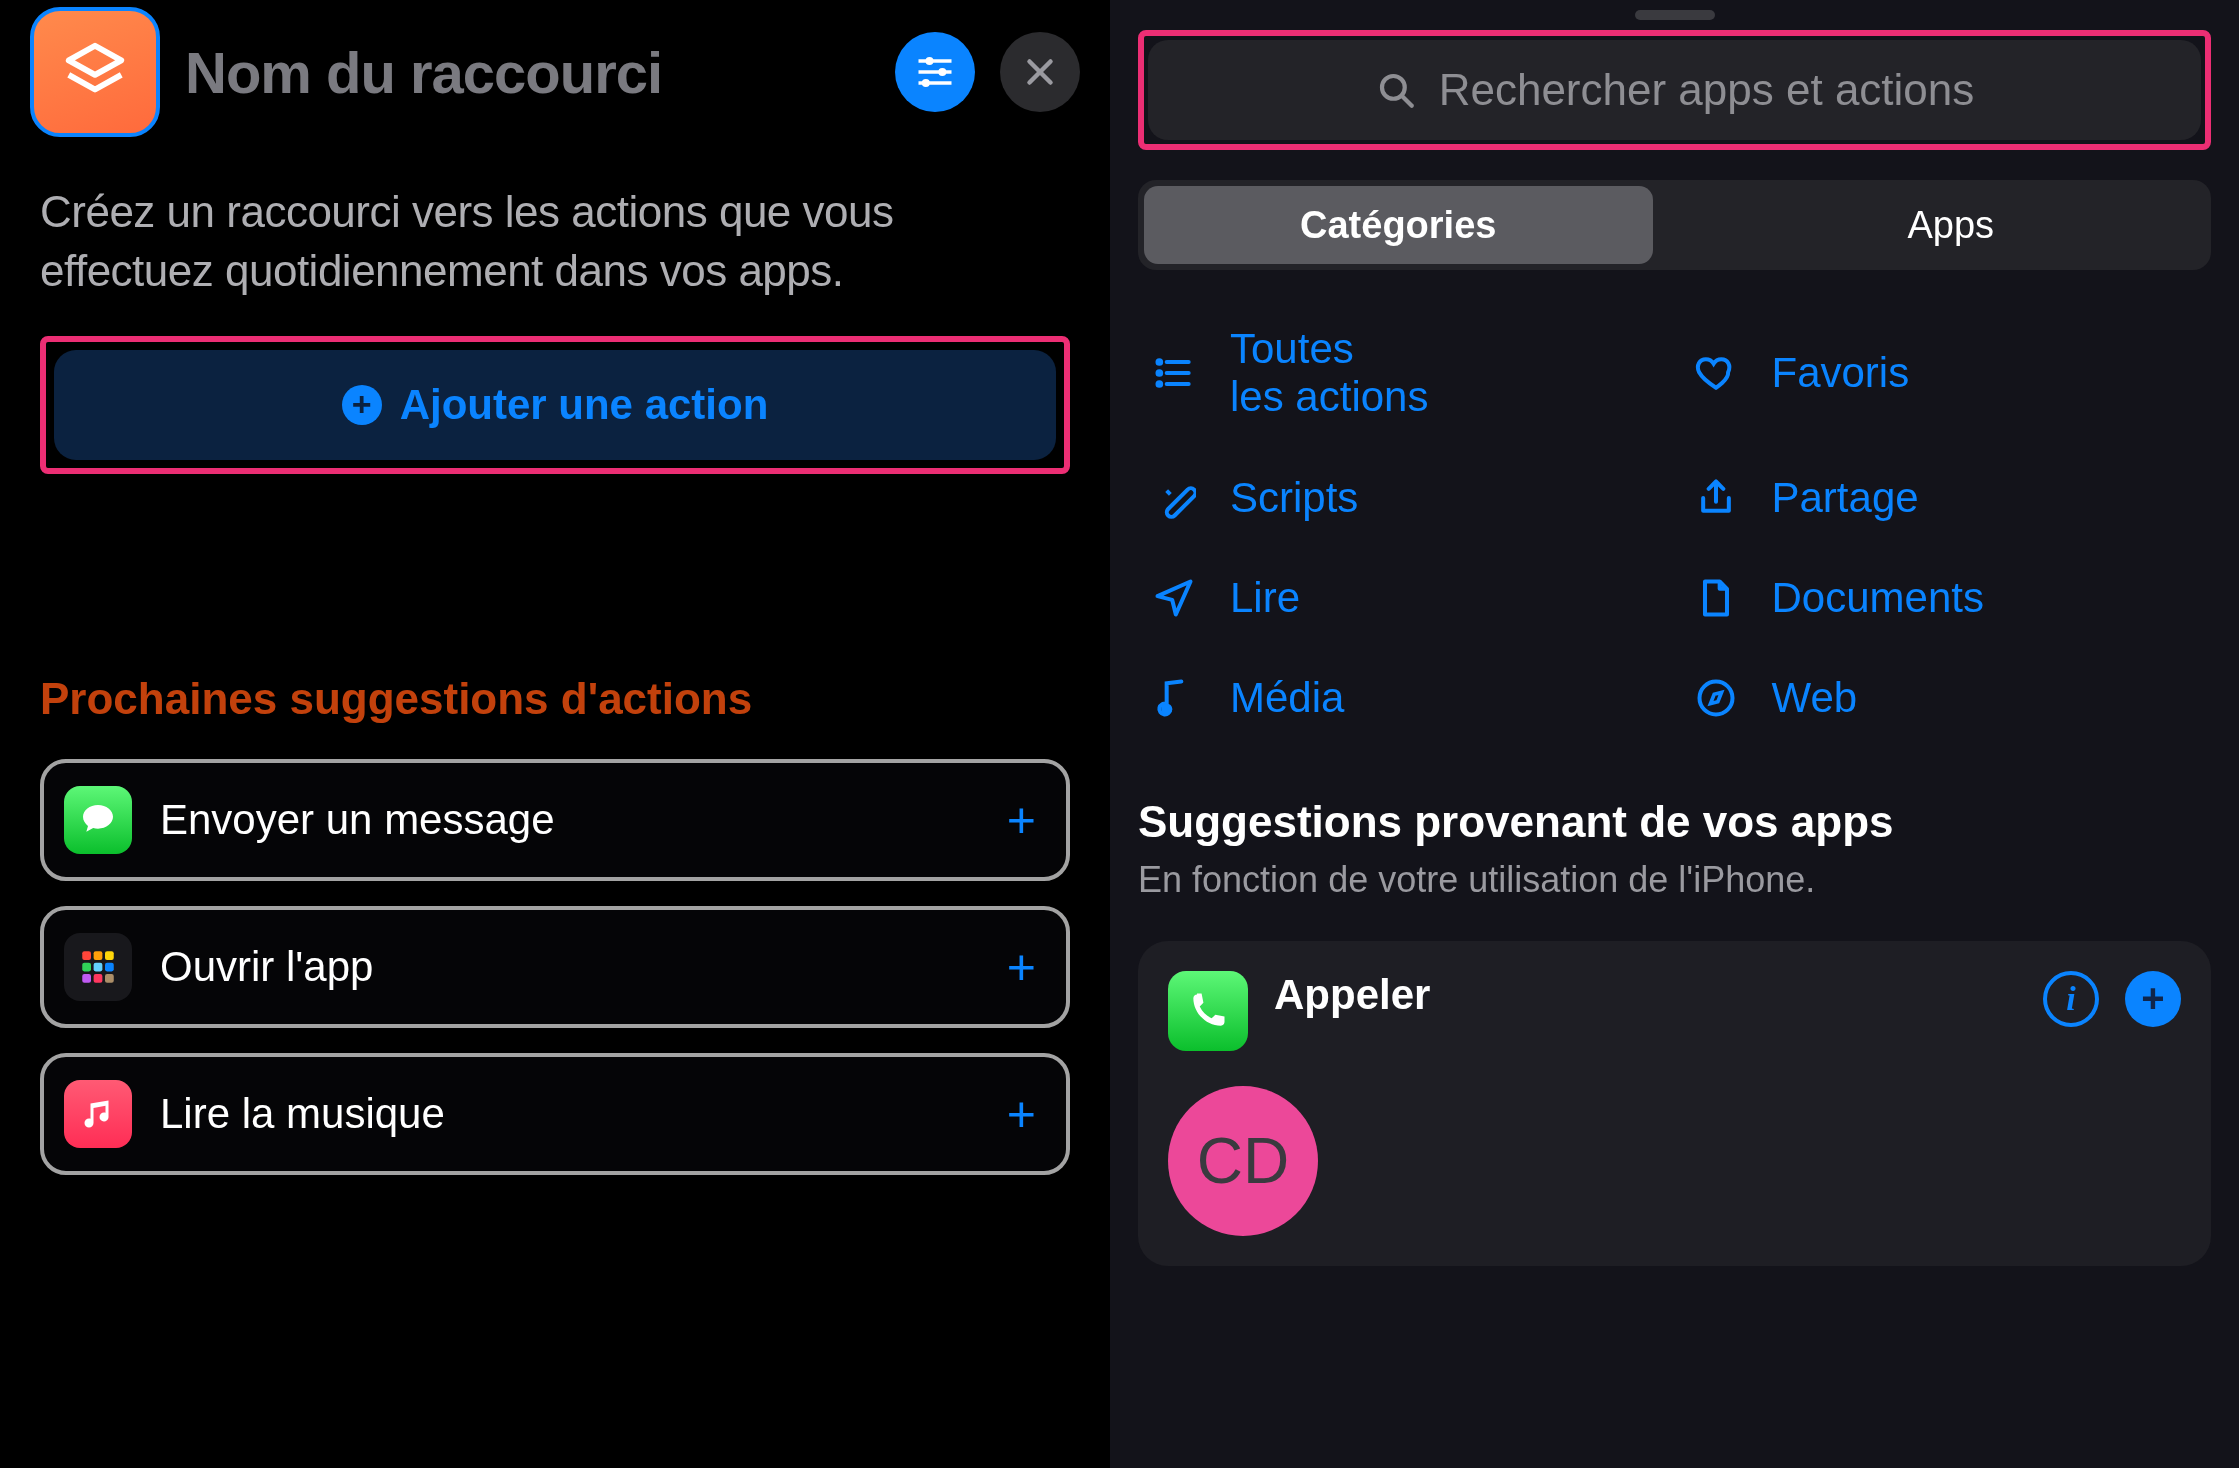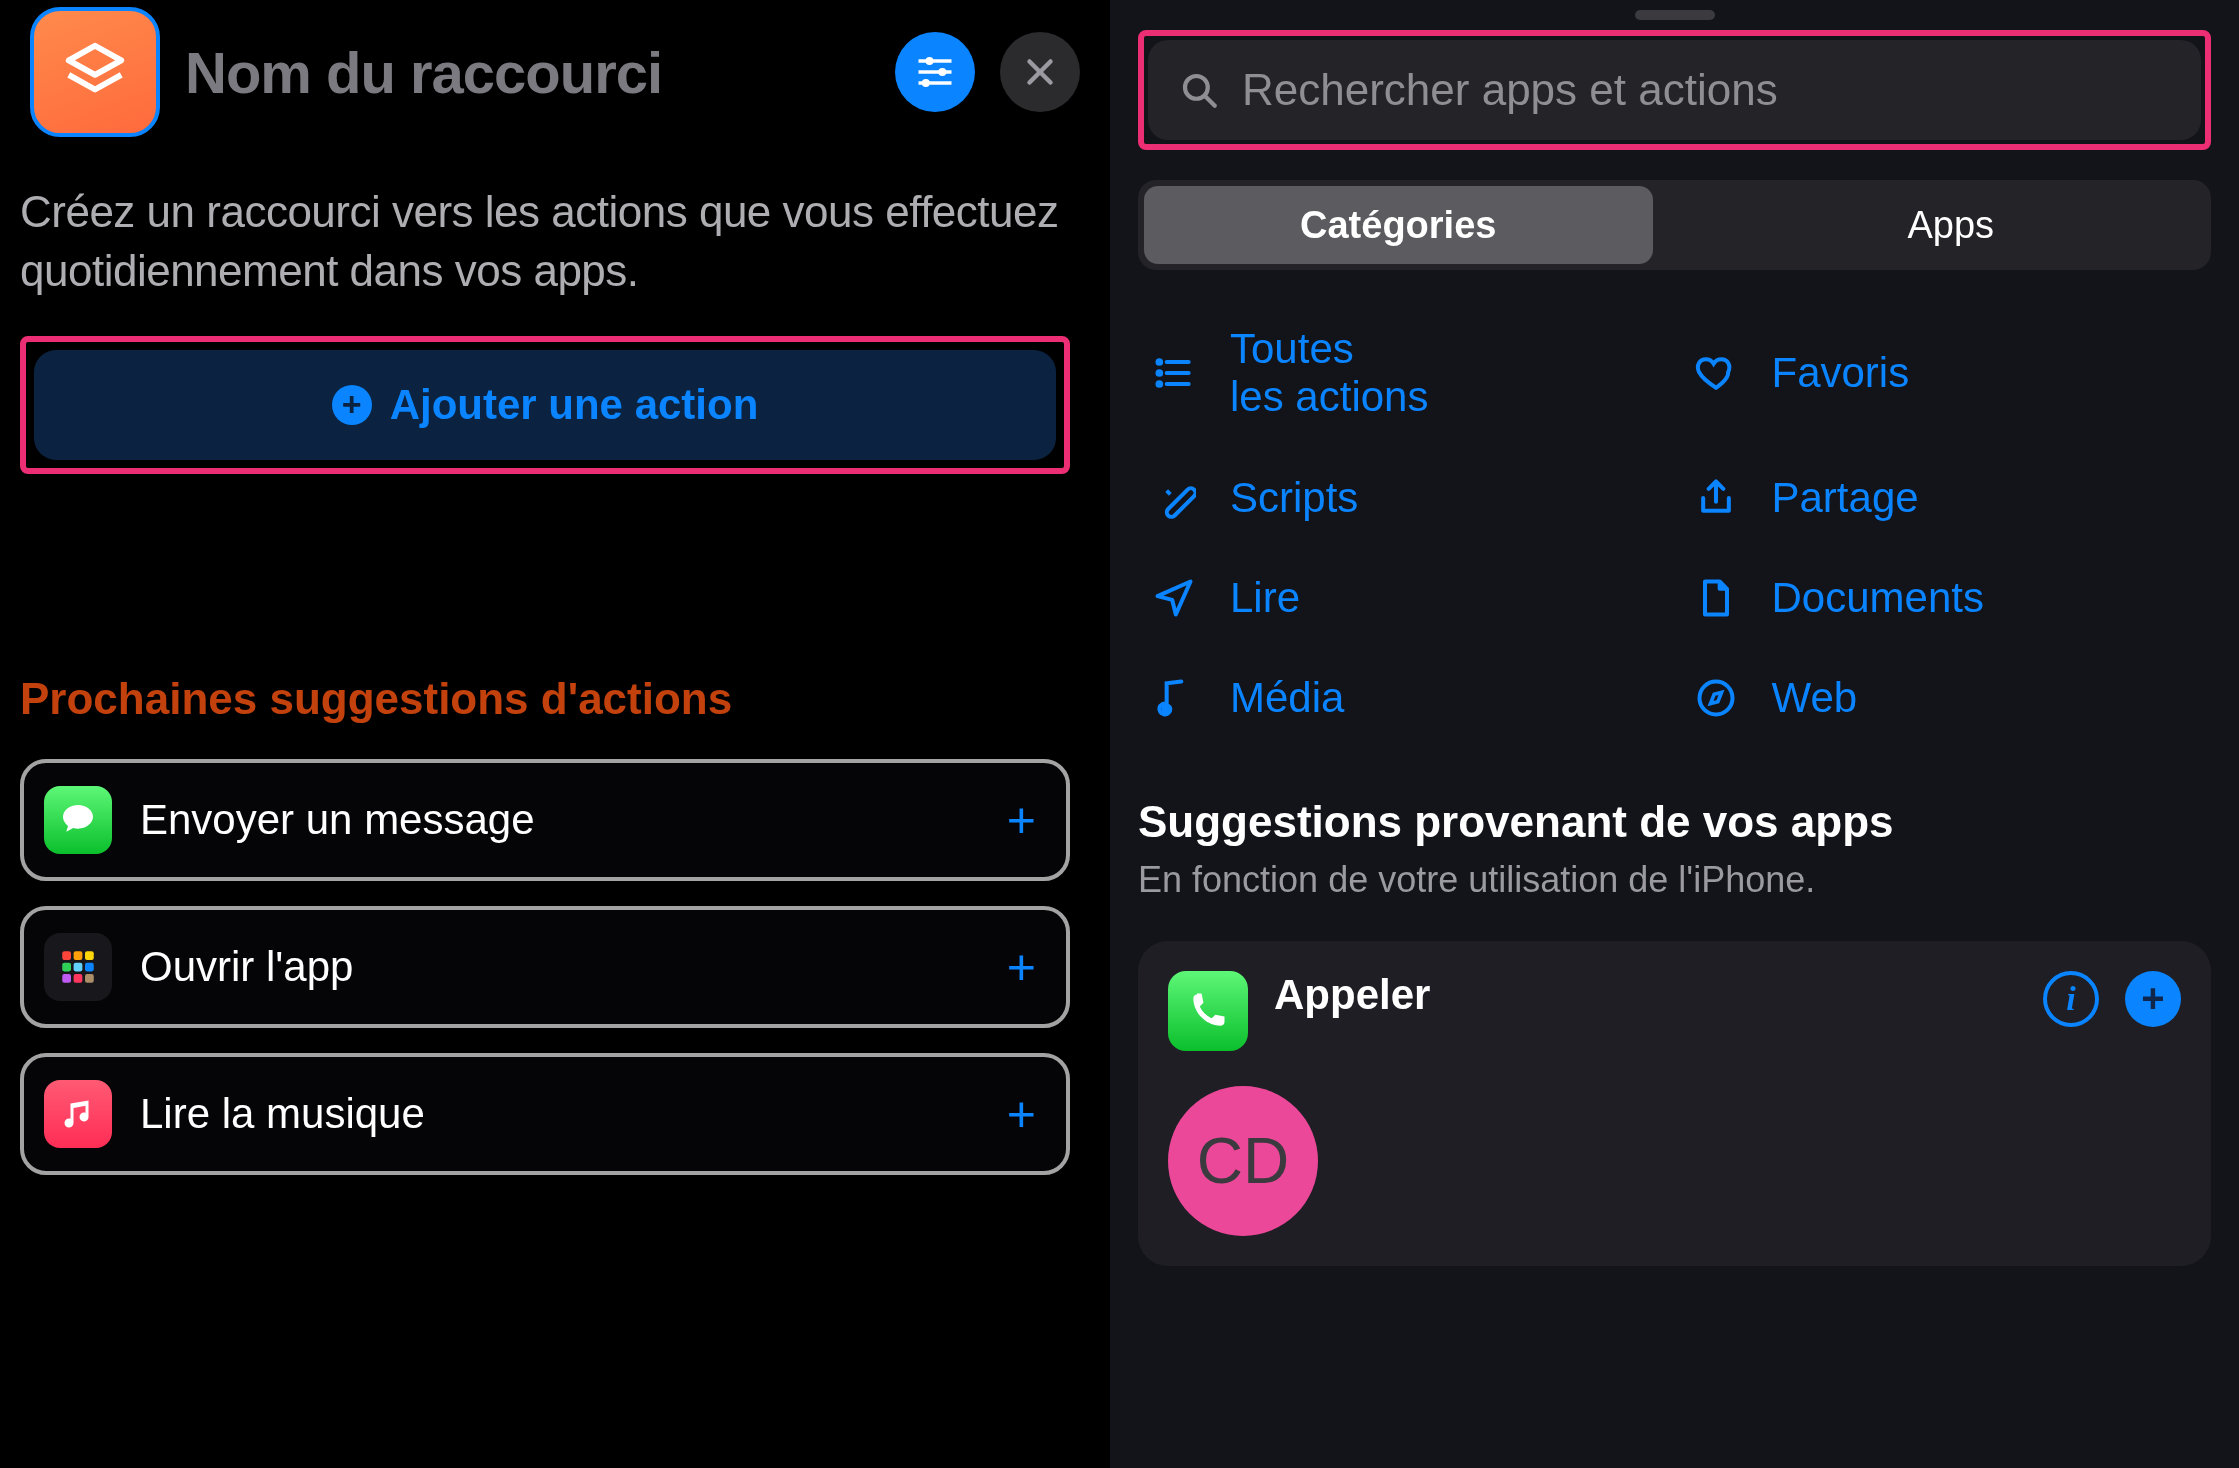--- a/index.html
+++ b/index.html
@@ -39,21 +39,21 @@
     letter-spacing: -1px;
   }
   .circle-btn {
     width: 80px; height: 80px; border-radius: 50%;
     display: flex; align-items: center; justify-content: center;
     flex-shrink: 0;
   }
   .settings-btn { background: #0a84ff; }
   .close-btn { background: #2b2b2e; }
 
-  .left-body { padding: 15px 40px 0 20px; }
+  .left-body { padding: 15px 40px 0 40px; }
   .instruction {
     color: #aeaeb2;
     font-size: 44px;
     line-height: 1.35;
     letter-spacing: -0.5px;
   }
 
   .add-action-wrap {
     margin: 35px 0px 0 0px;
     border: 6px solid #ec2e74;
@@ -118,20 +118,21 @@
     border-radius: 8px;
     padding: 4px;
   }
   .search-field {
     background: #232328;
     border-radius: 20px;
     height: 100px;
     display: flex; align-items: center;
     padding: 0 30px;
     gap: 22px;
+    justify-content: center;
   }
   .search-placeholder { color: #8e8e93; font-size: 44px; }
 
   .segmented {
     margin-top: 30px;
     background: #232328;
     border-radius: 18px;
     height: 90px;
     display: flex;
     padding: 6px;

